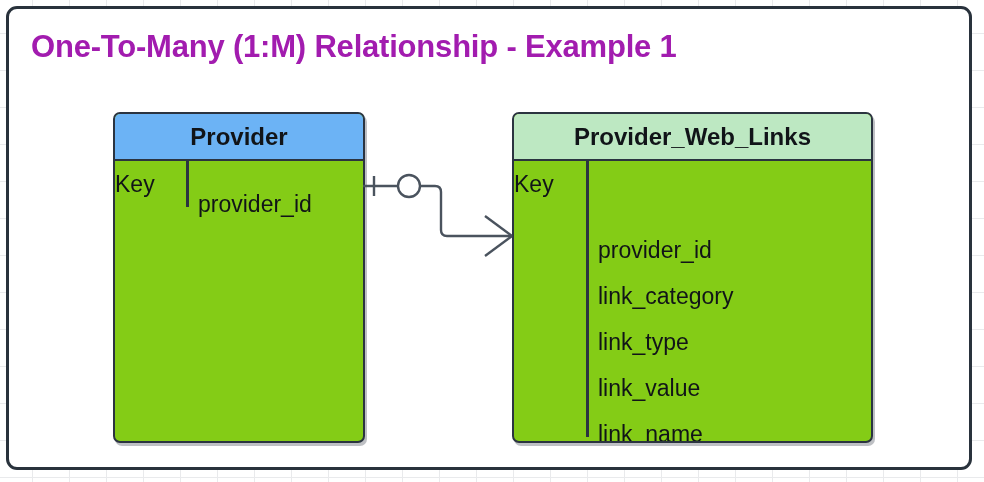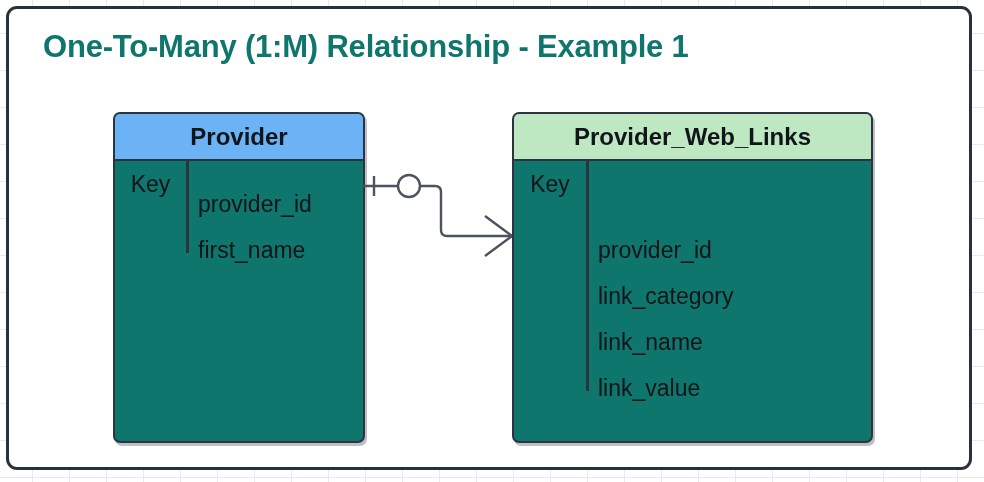--- a/index.html
+++ b/index.html
@@ -36,36 +36,36 @@
     width: 966px;
     height: 464px;
     box-sizing: border-box;
     background: #ffffff;
     border: 3px solid #29323c;
     border-radius: 11px;
   }
 
   #title {
     position: absolute;
-    left: 34px;
+    left: 22px;
     top: 20px;
     font-size: 31px;
     font-weight: bold;
-    color: #0f766e;
+    color: #a21caf;
     letter-spacing: -0.2px;
     white-space: nowrap;
   }
 
   
   .entity {
     position: absolute;
     box-sizing: border-box;
     border: 2.5px solid #2b3440;
     border-radius: 7px;
-    background: #0f766e;
+    background: #84cc16;
     box-shadow: 2px 3px 0 rgba(40,48,60,0.30);
     overflow: hidden;
   }
   .entity-header {
     height: 45px;
     line-height: 45px;
     text-align: center;
     font-size: 24px;
     font-weight: bold;
     color: #111418;
@@ -83,21 +83,21 @@
     background: #2b3440;
   }
   .row {
     display: flex;
     height: 46px;
     align-items: center;
   }
   .cell-key {
     font-size: 23px;
     color: #111418;
-    text-align: center;
+    text-align: left;
     flex: none;
     box-sizing: border-box;
   }
   .cell-field {
     font-size: 23px;
     color: #111418;
     flex: 1;
     box-sizing: border-box;
     padding-left: 12px;
     white-space: nowrap;
@@ -136,24 +136,20 @@
 
     <div class="entity" id="entity-provider">
       <div class="entity-header" style="background: rgb(108, 179, 245);">Provider</div>
       <div class="entity-body">
         <div class="col-divider"></div>
 
         <div class="row">
           <div class="cell-key">Key</div>
           <div class="cell-field">provider_id</div>
         </div>
-        <div class="row">
-          <div class="cell-key"></div>
-          <div class="cell-field">first_name</div>
-        </div>
       </div>
     </div>
 
     <div class="entity" id="entity-web-links">
       <div class="entity-header" style="background: rgb(189, 232, 194);">Provider_Web_Links</div>
       <div class="entity-body">
         <div class="col-divider"></div>
 
         <div class="row">
           <div class="cell-key">Key</div>
@@ -161,25 +157,29 @@
         <div class="row">
           <div class="cell-key"></div>
           <div class="cell-field">provider_id</div>
         </div>
         <div class="row">
           <div class="cell-key"></div>
           <div class="cell-field">link_category</div>
         </div>
         <div class="row">
           <div class="cell-key"></div>
+          <div class="cell-field">link_type</div>
+        </div>
+        <div class="row">
+          <div class="cell-key"></div>
+          <div class="cell-field">link_value</div>
+        </div>
+        <div class="row">
+          <div class="cell-key"></div>
           <div class="cell-field">link_name</div>
-        </div>
-        <div class="row">
-          <div class="cell-key"></div>
-          <div class="cell-field">link_value</div>
         </div>
       </div>
     </div>
 
     <svg id="connector" viewBox="0 0 180 110" width="180" height="110">
       <g fill="none" stroke="#4a535e" stroke-width="2.4" stroke-linecap="butt">
 
         <path d="M14,27 H49"></path>
 
         <path d="M25,17 V37"></path>

